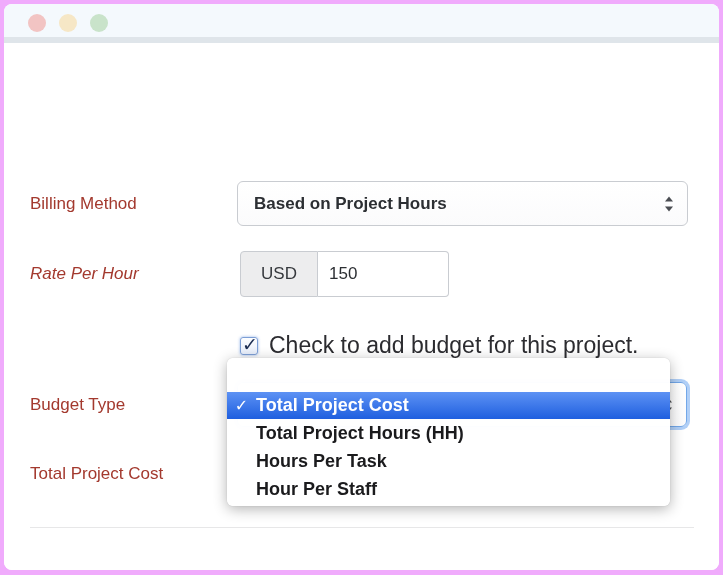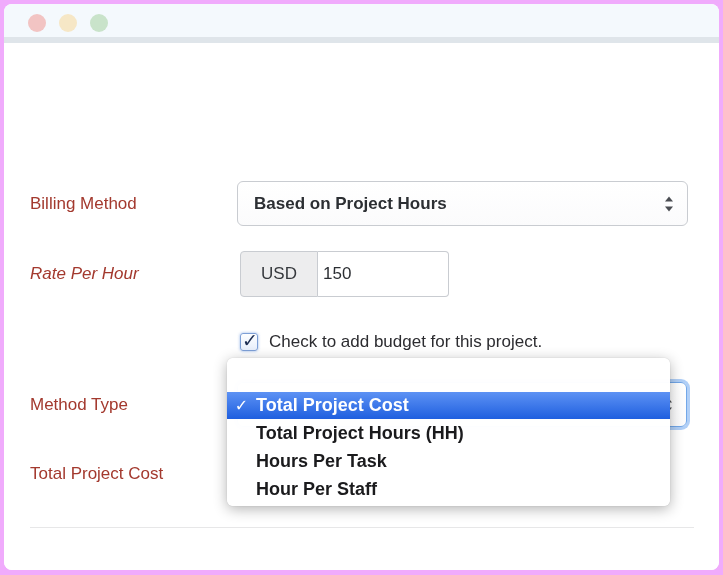--- a/index.html
+++ b/index.html
@@ -105,21 +105,21 @@
   }
   .rate-input {
     width: 131px; height: 46px;
     border: 1px solid #c9ccd1;
     border-left: none;
     border-radius: 0 4px 4px 0;
     background: #fff;
     font-family: "Liberation Sans", "DejaVu Sans", sans-serif;
     font-size: 17px;
     color: #2c2f33;
-    padding-left: 5px;
+    padding-left: 11px;
     outline: none;
   }
 
   
   .checkbox-row { position: absolute; left: 236px; top: 283px; display: flex; align-items: center; }
   .checkbox {
     position: relative;
     width: 18px; height: 18px;
     border: 1px solid #7d9fd6;
     border-radius: 3px;
@@ -128,21 +128,21 @@
   }
   .checkbox .mark {
     position: absolute;
     left: 1px; top: -5px;
     font-size: 19px;
     font-weight: bold;
     color: #1c2d52;
   }
   .checkbox-label {
     margin-left: 11px;
-    font-size: 17px;
+    font-size: 23px;
     color: #2c2c30;
     white-space: nowrap;
   }
 
   
   .menu {
     position: absolute;
     left: 223px; top: 309px;
     width: 443px;
     background: rgba(255, 255, 255, 0.98);
@@ -209,21 +209,21 @@
         <input class="rate-input" type="text" value="150" style="">
       </div>
 
       <div class="checkbox-row">
         <span class="checkbox">
           <span class="mark">✓</span>
         </span>
         <span class="checkbox-label">Check to add budget for this project.</span>
       </div>
 
-      <div class="field-label lbl-budget-type">Method Type</div>
+      <div class="field-label lbl-budget-type">Budget Type</div>
 
       <div class="select-box sel-budget">
         <span class="select-text"></span>
         <span class="stepper"></span>
       </div>
 
       <div class="field-label lbl-total-cost">Total Project Cost</div>
 
       <div class="menu">
         <div class="menu-item selected">

